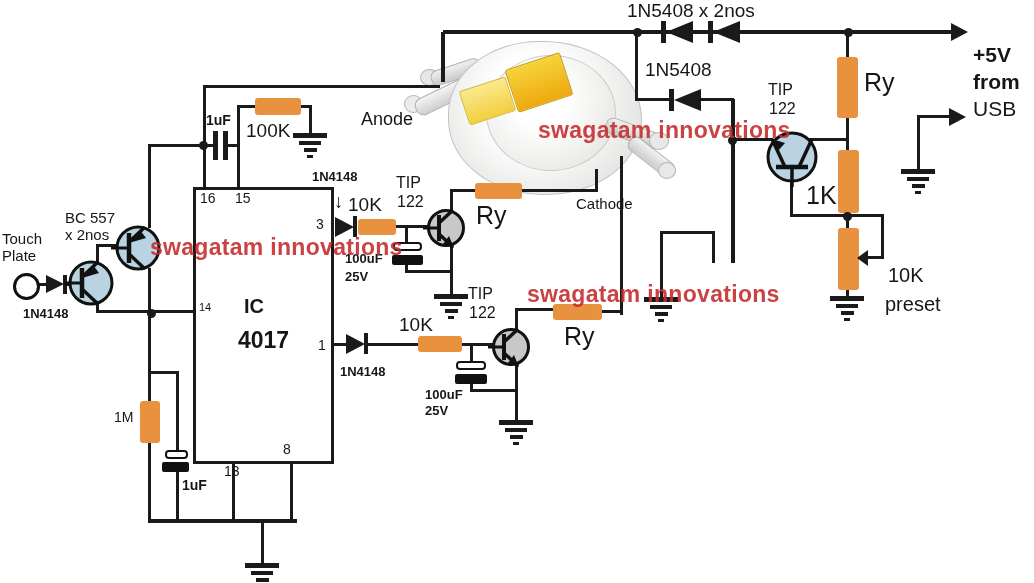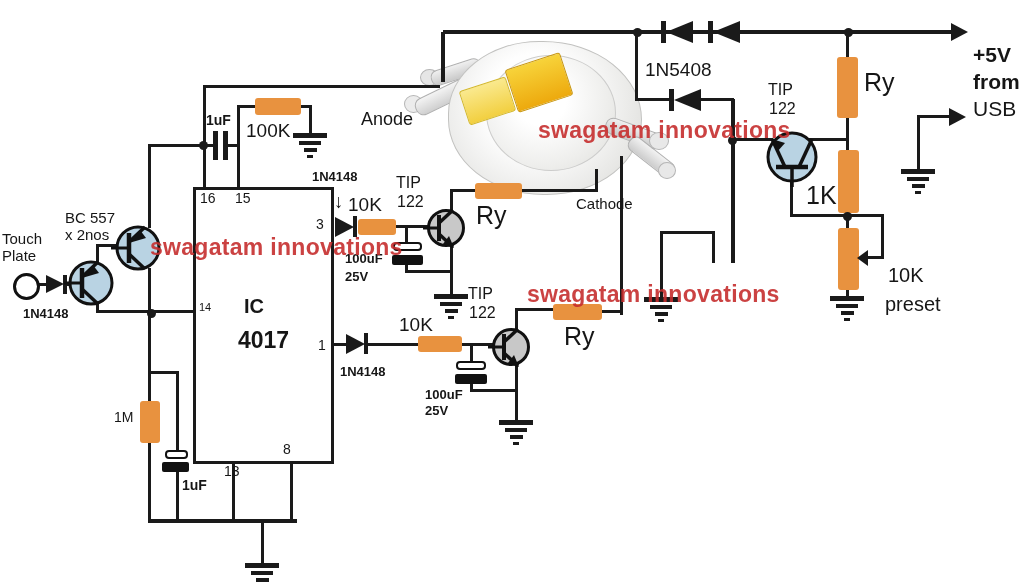--- a/index.html
+++ b/index.html
@@ -69,20 +69,21 @@
   <div class="w" style="left:443px;top:30px;width:511px;height:4px"></div>
   <div class="tri" style="left:951px;top:23px;border-top:9px solid transparent;border-bottom:9px solid transparent;border-left:17px solid #1a1a1a"></div>
   <div class="w" style="left:441px;top:32px;width:4px;height:50px"></div>
   <div class="dot" style="left:633px;top:28px"></div>
   <div class="dot" style="left:844px;top:28px"></div>
 
   <div class="bar" style="left:661px;top:21px;width:5px;height:22px"></div>
   <div class="tri" style="left:666px;top:21px;border-top:11px solid transparent;border-bottom:11px solid transparent;border-right:27px solid #1a1a1a"></div>
   <div class="bar" style="left:708px;top:21px;width:5px;height:22px"></div>
   <div class="tri" style="left:713px;top:21px;border-top:11px solid transparent;border-bottom:11px solid transparent;border-right:27px solid #1a1a1a"></div>
+  <div class="lbl" style="left:627px;top:1px;font-size:19px">1N5408 x 2nos</div>
 
   <div class="w" style="left:635px;top:32px;width:3px;height:68px"></div>
   <div class="w" style="left:635px;top:98px;width:37px;height:3px"></div>
   <div class="bar" style="left:669px;top:89px;width:5px;height:22px"></div>
   <div class="tri" style="left:674px;top:89px;border-top:11px solid transparent;border-bottom:11px solid transparent;border-right:27px solid #1a1a1a"></div>
   <div class="w" style="left:701px;top:98px;width:33px;height:3px"></div>
   <div class="lbl" style="left:645px;top:60px;font-size:19px">1N5408</div>
   <div class="w" style="left:731px;top:99px;width:4px;height:164px"></div>
   <div class="dot" style="left:728px;top:136px"></div>
 

